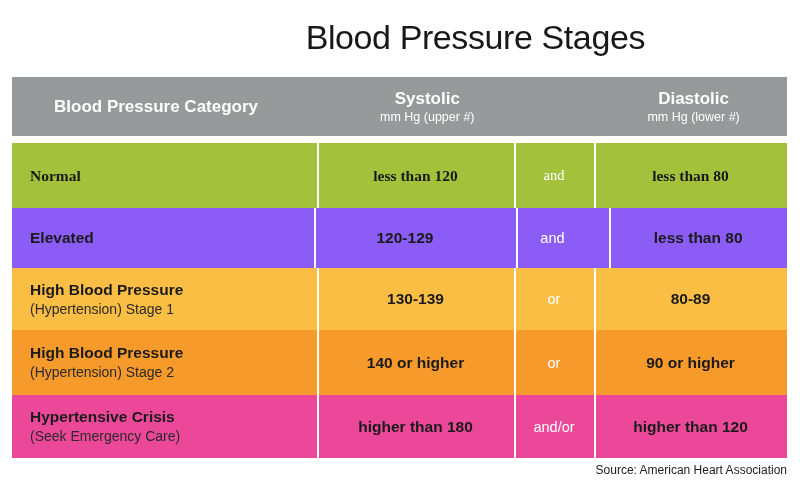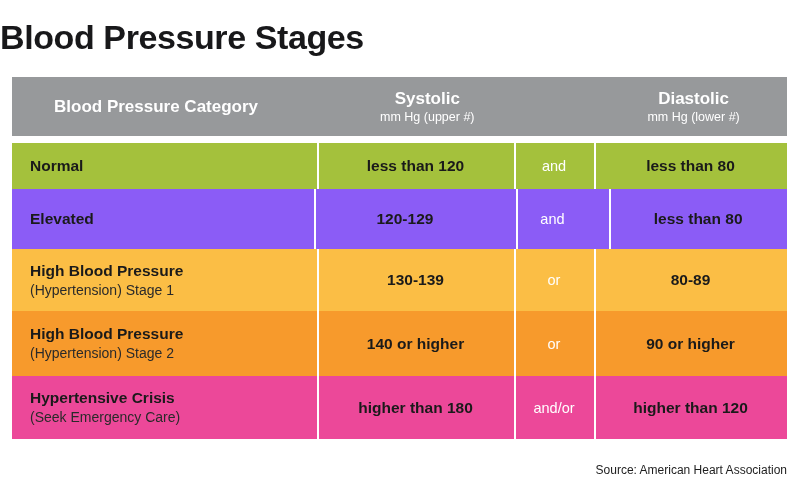--- a/index.html
+++ b/index.html
@@ -21,23 +21,23 @@
     height: 494px;
     background: #ffffff;
   }
 
   
   .title {
     position: absolute;
     left: 0;
     top: 18px;
     width: 645px;
-    text-align: left;
+    text-align: right;
     font-size: 34px;
-    font-weight: bold;
+    font-weight: normal;
     color: #18181a;
     letter-spacing: -0.4px;
     font-family: "Liberation Sans", sans-serif;
   }
 
   
   .table {
     position: absolute;
     left: 12px;
     top: 77px;
@@ -142,21 +142,21 @@
     color: #1a1a1a;
     white-space: nowrap;
   }
   .conj {
     font-size: 14.5px;
     font-weight: normal;
     color: #ffffff;
     white-space: nowrap;
   }
 
-  .r-normal   { height: 46px; }
+  .r-normal   { height: 65px; font-family: Liberation Serif, serif; }
   .r-elevated { height: 60px; }
   .r-stage1   { height: 62px; }
   .r-stage2   { height: 65px; }
   .r-crisis   { height: 63px; }
 
   
   .source {
     position: absolute;
     right: 13px;
     top: 463px;

